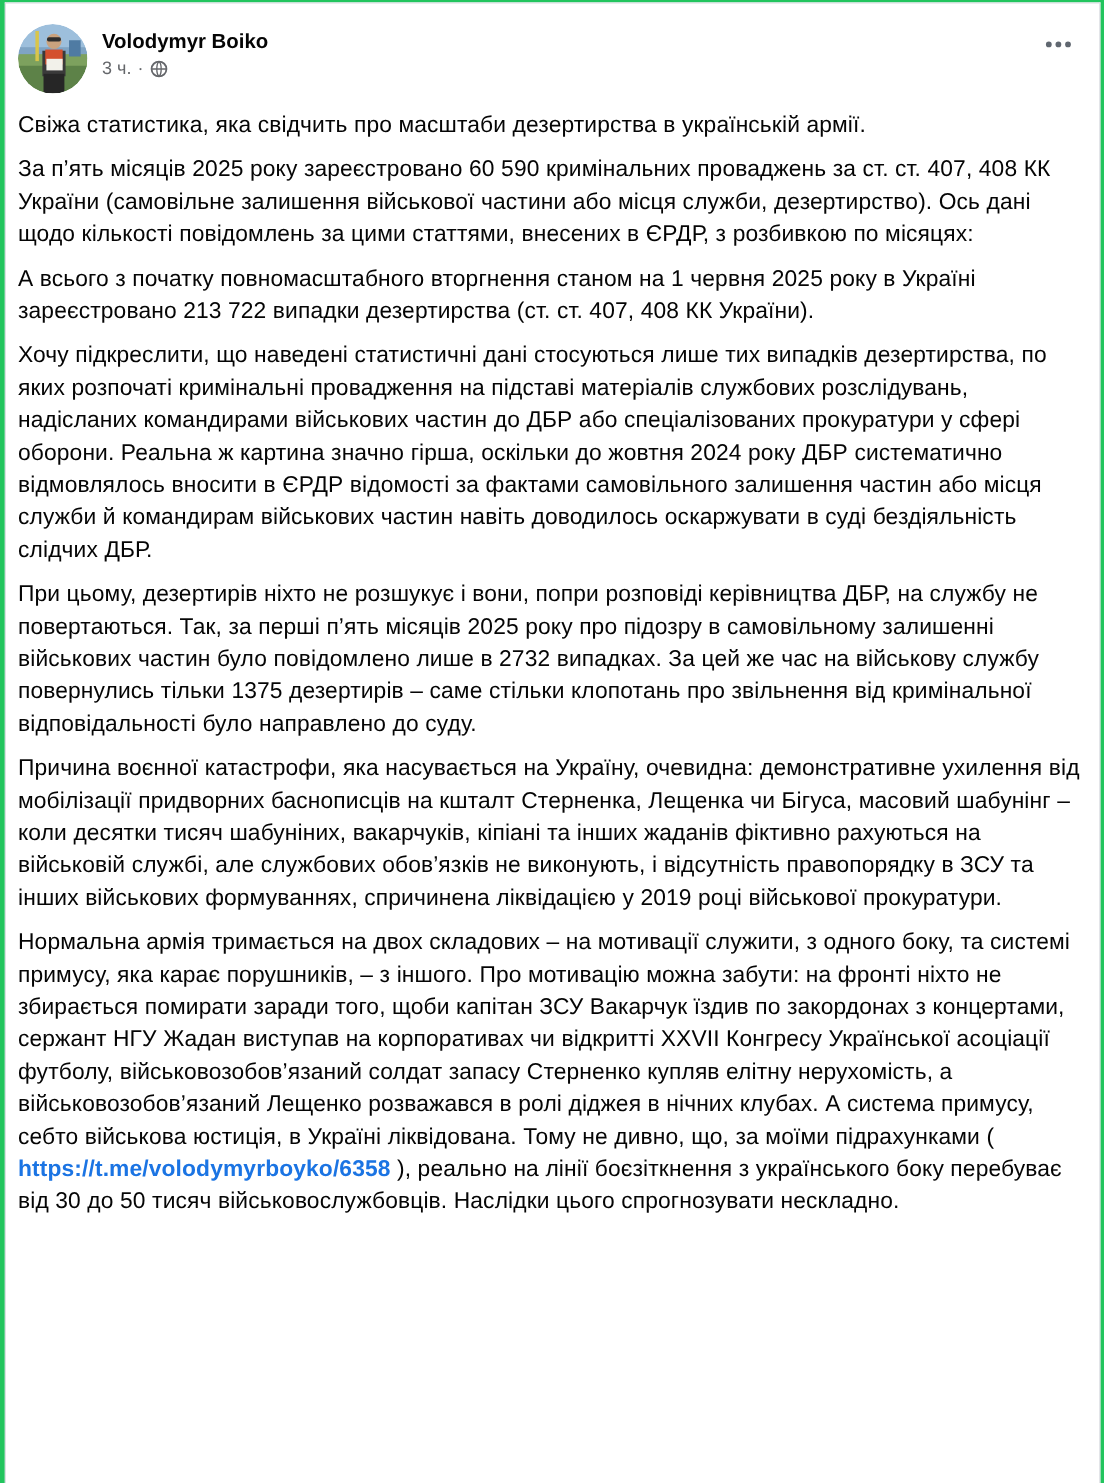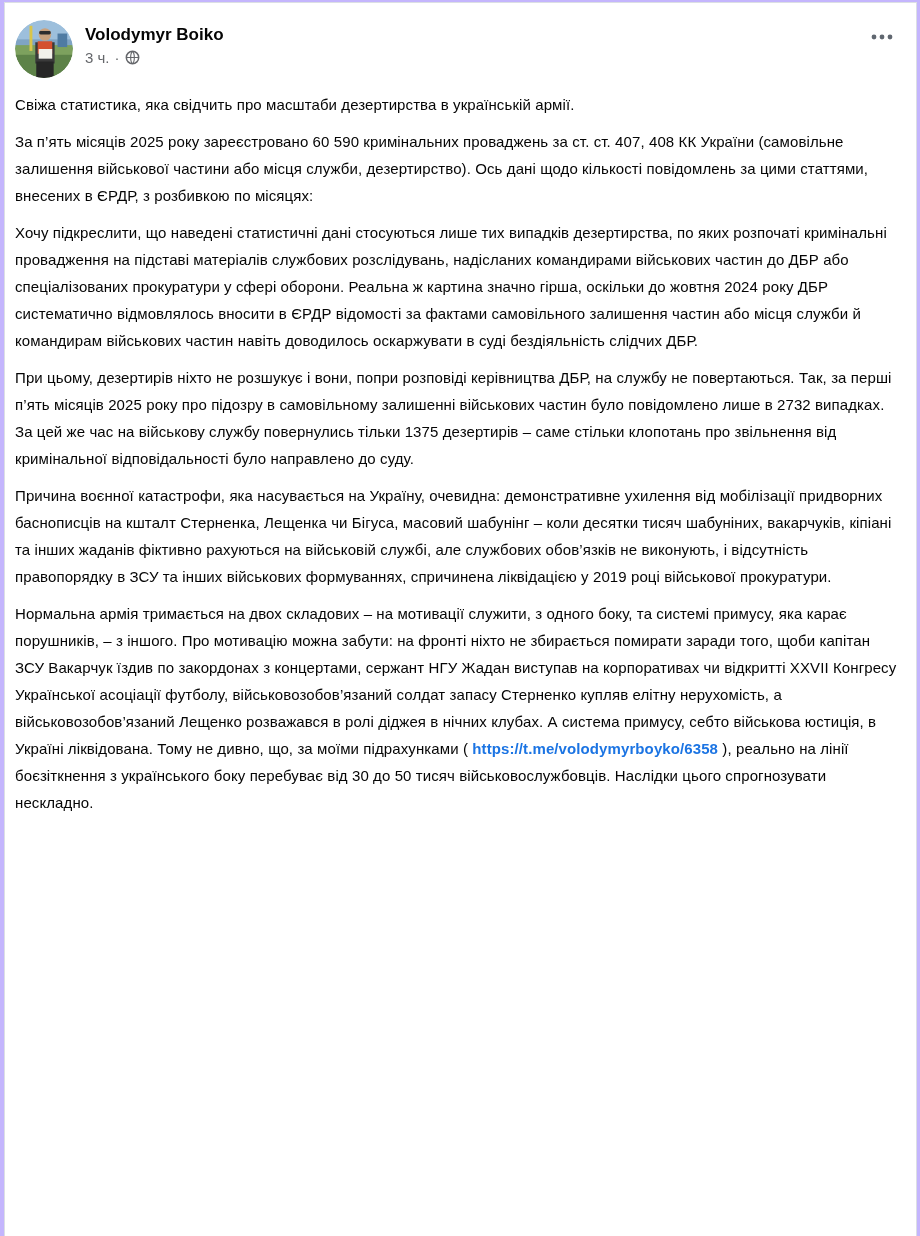--- a/index.html
+++ b/index.html
@@ -4,21 +4,21 @@
 <style>
   * { box-sizing: border-box; }
   html, body {
     margin: 0; padding: 0;
     background: #ffffff;
     font-family: "Liberation Sans", "DejaVu Sans", sans-serif;
   }
   .page {
     width: 920px;
     height: 1236px;
-    background: #c4b5fd;
+    background: #22c55e;
     position: relative;
   }
   .post-card {
     position: absolute;
     left: 4px; top: 2px; right: 3px; bottom: 0;
     background: #ffffff;
     border: 1px solid #dcdfe4;
     border-bottom: none;
     overflow: hidden;
   }
@@ -58,21 +58,21 @@
   .more-btn {
     margin-left: auto;
     border: none;
     background: none;
     padding: 10px 6px;
     cursor: pointer;
     border-radius: 50%;
   }
   .post-body {
     padding: 13px 13px 30px 10px;
-    font-size: 15px;
+    font-size: 19px;
     line-height: 27px;
     color: #050505;
     letter-spacing: 0.1px;
   }
   .post-body p { margin: 0 0 10px 0; }
   .post-body p:last-child { margin-bottom: 0; }
   .stats { margin: 0 0 10px 0; }
   .stat-line { line-height: 27px; }
   .tg-link {
     color: #1b74e3;
@@ -134,20 +134,21 @@
           <circle cx="20" cy="5" r="2.4" fill="#606770"></circle>
         </svg>
       </button>
     </header>
 
     <div class="post-body">
       <p>Свіжа статистика, яка свідчить про масштаби дезертирства в українській армії.</p>
       <p>За п’ять місяців 2025 року зареєстровано 60 590 кримінальних проваджень за ст. ст. 407, 408 КК України (самовільне залишення військової частини або місця служби, дезертирство). Ось дані щодо кількості повідомлень за цими статтями, внесених в ЄРДР, з розбивкою по місяцях:</p>
 
 
+      <p>А всього з початку повномасштабного вторгнення станом на 1 червня 2025 року в Україні зареєстровано 213 722 випадки дезертирства (ст. ст. 407, 408 КК України).</p>
       <p>Хочу підкреслити, що наведені статистичні дані стосуються лише тих випадків дезертирства, по яких розпочаті кримінальні провадження на підставі матеріалів службових розслідувань, надісланих командирами військових частин до ДБР або спеціалізованих прокуратури у сфері оборони. Реальна ж картина значно гірша, оскільки до жовтня 2024 року ДБР систематично відмовлялось вносити в ЄРДР відомості за фактами самовільного залишення частин або місця служби й командирам військових частин навіть доводилось оскаржувати в суді бездіяльність слідчих ДБР.</p>
       <p>При цьому, дезертирів ніхто не розшукує і вони, попри розповіді керівництва ДБР, на службу не повертаються. Так, за перші п’ять місяців 2025 року про підозру в самовільному залишенні військових частин було повідомлено лише в 2732 випадках. За цей же час на військову службу повернулись тільки 1375 дезертирів – саме стільки клопотань про звільнення від кримінальної відповідальності було направлено до суду.</p>
       <p>Причина воєнної катастрофи, яка насувається на Україну, очевидна: демонстративне ухилення від мобілізації придворних баснописців на кшталт Стерненка, Лещенка чи Бігуса, масовий шабунінг – коли десятки тисяч шабуніних, вакарчуків, кіпіані та інших жаданів фіктивно рахуються на військовій службі, але службових обов’язків не виконують, і відсутність правопорядку в ЗСУ та інших військових формуваннях, спричинена ліквідацією у 2019 році військової прокуратури.</p>
 
       <p><span>Нормальна армія тримається на двох складових – на мотивації служити, з одного боку, та системі примусу, яка карає порушників, – з іншого. Про мотивацію можна забути: на фронті ніхто не збирається помирати заради того, щоби капітан ЗСУ Вакарчук їздив по закордонах з концертами, сержант НГУ Жадан виступав на корпоративах чи відкритті XXVII Конгресу Української асоціації футболу, військовозобов’язаний солдат запасу Стерненко купляв елітну нерухомість, а військовозобов’язаний Лещенко розважався в ролі діджея в нічних клубах. А система примусу, себто військова юстиція, в Україні ліквідована. Тому не дивно, що, за моїми підрахунками ( </span><a class="tg-link">https://t.me/volodymyrboyko/6358</a><span> ), реально на лінії боєзіткнення з українського боку перебуває від 30 до 50 тисяч військовослужбовців. Наслідки цього спрогнозувати нескладно.</span></p>
     </div>
 
   </article>
 </div>
 

